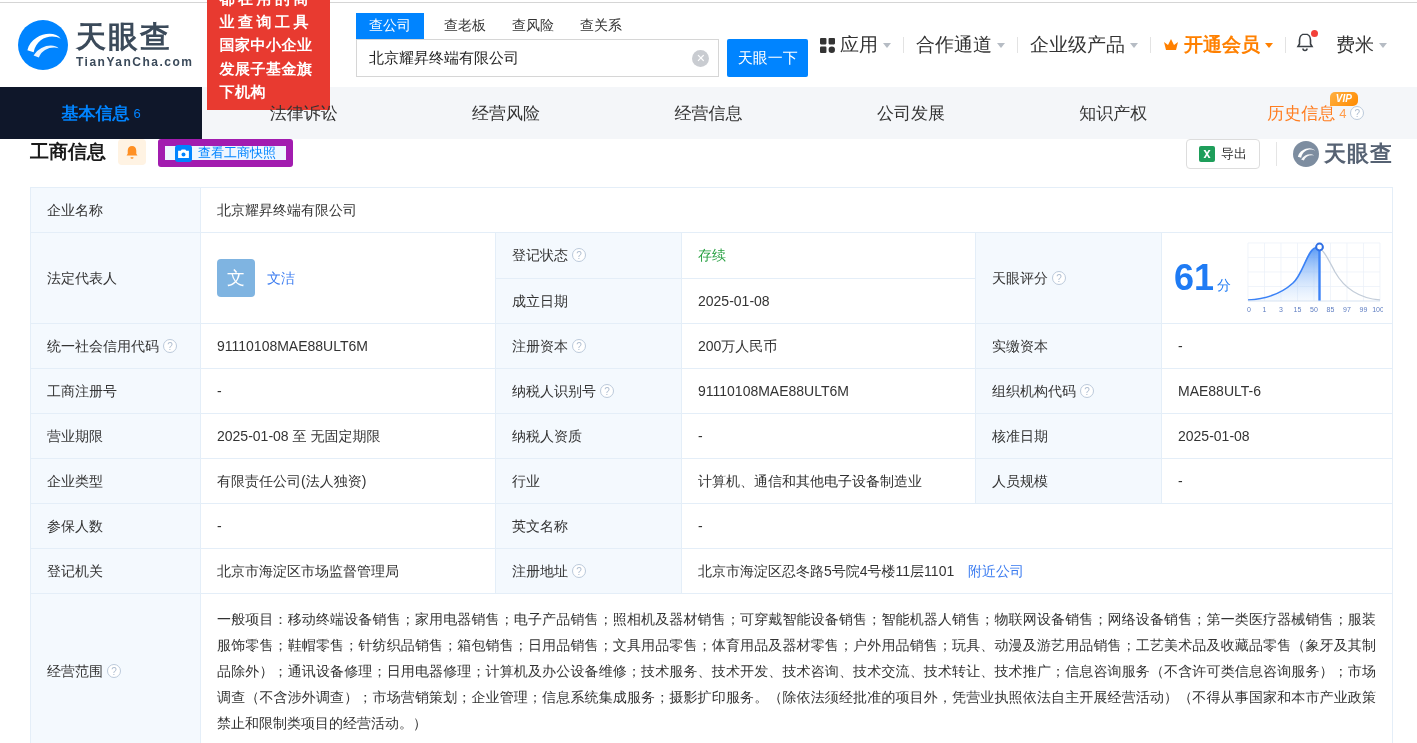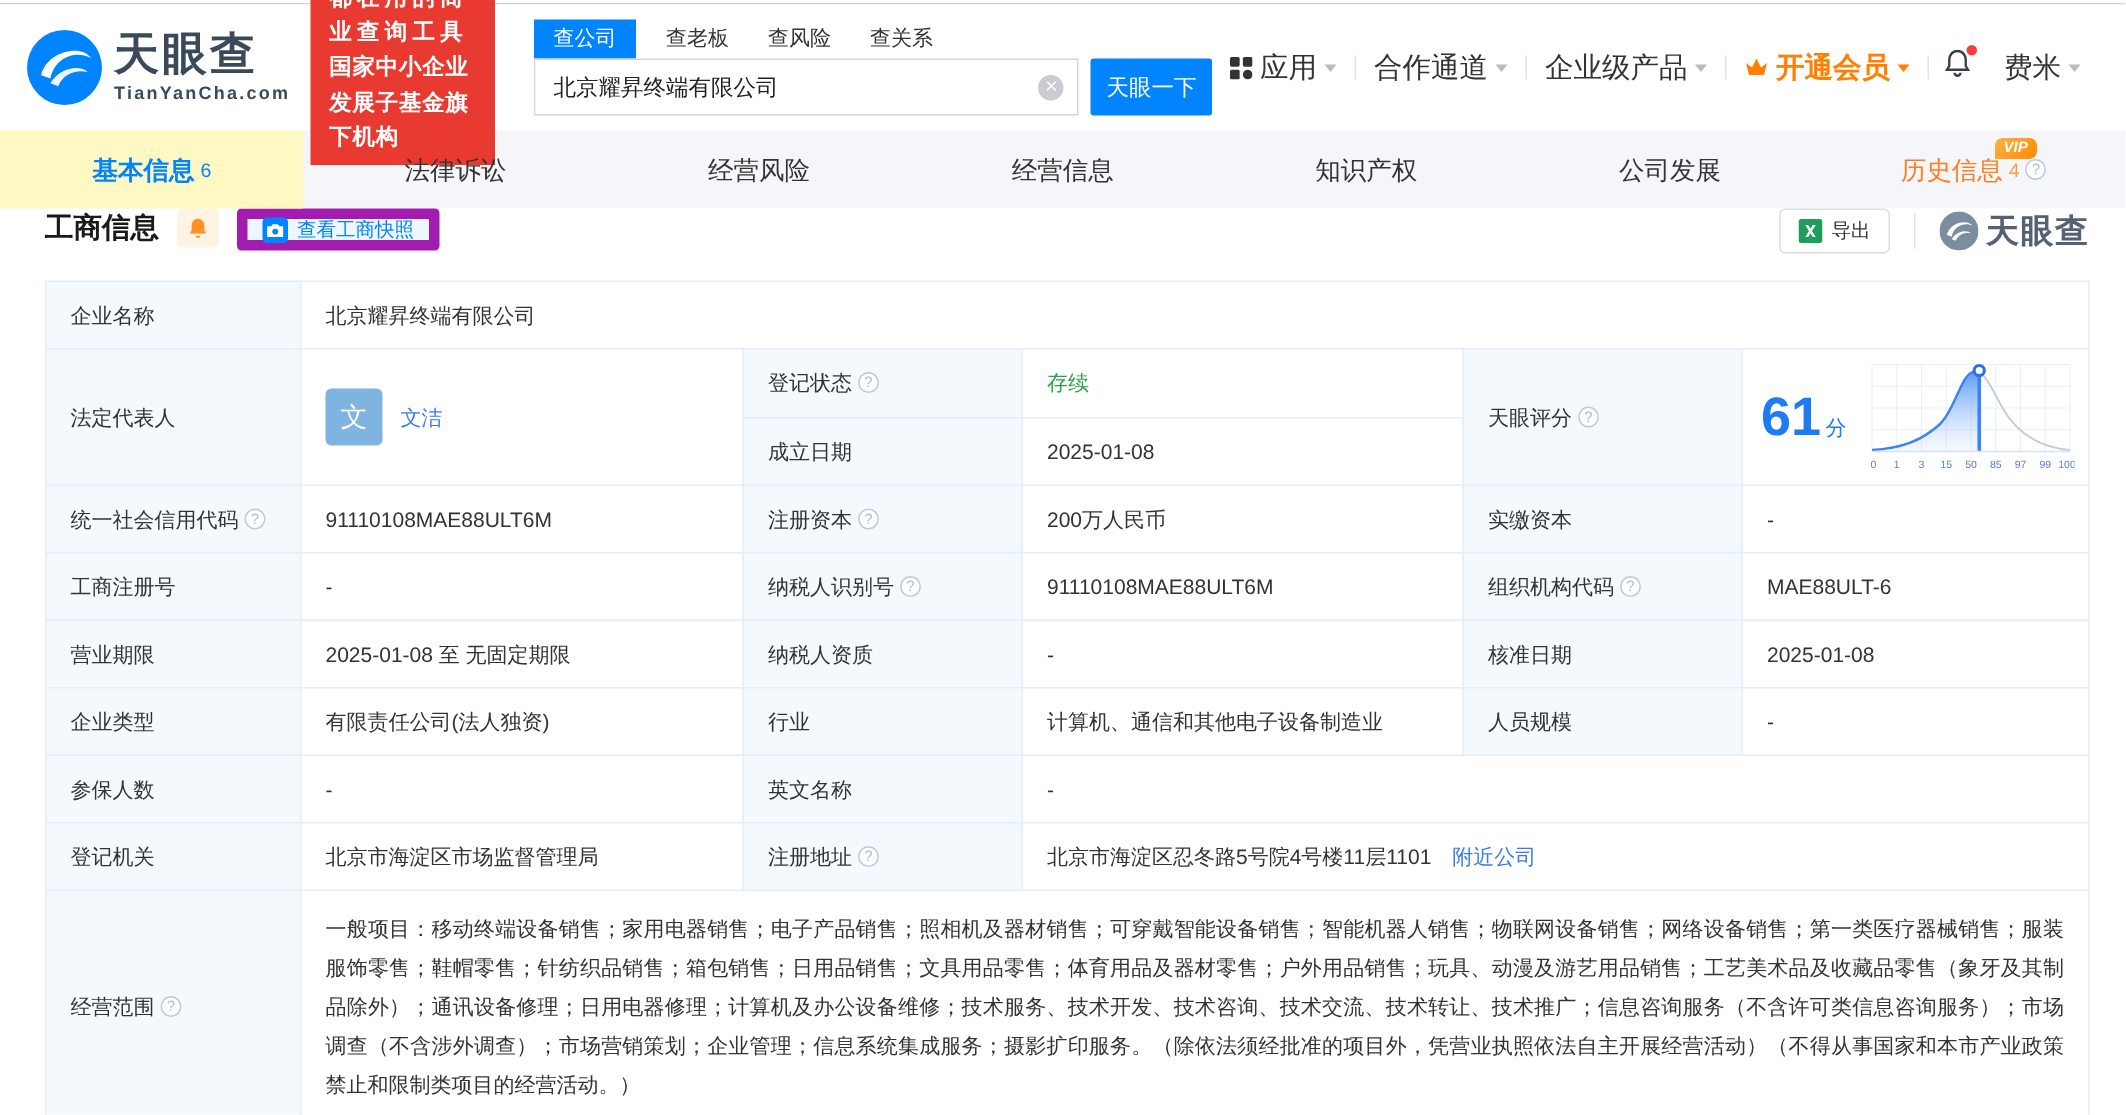--- a/index.html
+++ b/index.html
@@ -36,21 +36,21 @@
   .caret{width:0; height:0; border-left:4px solid transparent; border-right:4px solid transparent; border-top:5px solid #b6bcc4; margin-left:5px;}
   .sep{width:1px; height:16px; background:#e3e3e3;}
   .vip-link{color:var(--orange); font-weight:bold;}
   .vip-link .caret{border-top-color:var(--orange);}
   .bell-wrap{position:relative; padding:0 10px; cursor:pointer;}
   .red-dot{position:absolute; top:-3px; right:6px; width:7px; height:7px; border-radius:50%; background:#f3413a;}
   .gicon{margin-right:5px; display:inline-flex;}
   
   .ptabs{display:flex; height:52px; background:#f4f6f9;}
   .ptab{flex:1; display:flex; align-items:center; justify-content:center; font-size:17px; color:#333; cursor:pointer; position:relative;}
-  .ptab.active{background:#fef9c3; color:var(--blue); font-weight:bold;}
+  .ptab.active{background:#0f172a; color:var(--blue); font-weight:bold;}
   .ptab .cnt{font-size:13px; margin-left:4px; color:var(--blue); font-weight:normal;}
   .ptab.history{color:#ff7d20;}
   .ptab.history .cnt{color:#ff9d4d;}
   .q-icon{display:inline-block; width:14px; height:14px; border:1px solid #bccadb; border-radius:50%; color:#aebdd0; font-size:10px; line-height:13px; text-align:center; margin-left:4px; cursor:pointer; background:#fff;}
   .vip-badge{position:absolute; top:5px; left:calc(50% + 14px); background:linear-gradient(135deg,#ffb143,#ff8a00); color:#fff; font-size:10px; font-style:italic; font-weight:bold; padding:1px 6px 2px; border-radius:5px 5px 5px 0; line-height:1.1;}
   
   .secbar{height:48px; display:flex; align-items:flex-start; padding:0 24px 0 30px; background:#fff;}
   .sec-title{font-size:19px; font-weight:bold; color:#1a1a1a;}
   .bell-btn{width:28px; height:26px; background:#fff3e3; border:0; border-radius:4px; margin-left:12px; display:flex; align-items:center; justify-content:center; cursor:pointer;}
   .snap-btn{height:28px; margin-left:12px; background:#eef6ff; border:7px solid #a21caf; border-radius:3px; color:var(--blue); font-size:13px; display:flex; align-items:center; padding:0 10px; cursor:pointer; font-family:inherit;}
@@ -170,24 +170,24 @@
   <div class="ptab">
     <span>法律诉讼</span>
   </div>
   <div class="ptab">
     <span>经营风险</span>
   </div>
   <div class="ptab">
     <span>经营信息</span>
   </div>
   <div class="ptab">
+    <span>公司发展</span>
+  </div>
+  <div class="ptab">
     <span>知识产权</span>
-  </div>
-  <div class="ptab">
-    <span>公司发展</span>
   </div>
   <div class="ptab history">
     <span class="vip-badge">VIP</span>
     <span>历史信息</span>
     <span class="cnt">4</span>
     <span class="q-icon">?</span>
   </div>
 </div>
 
 <div class="secbar">

